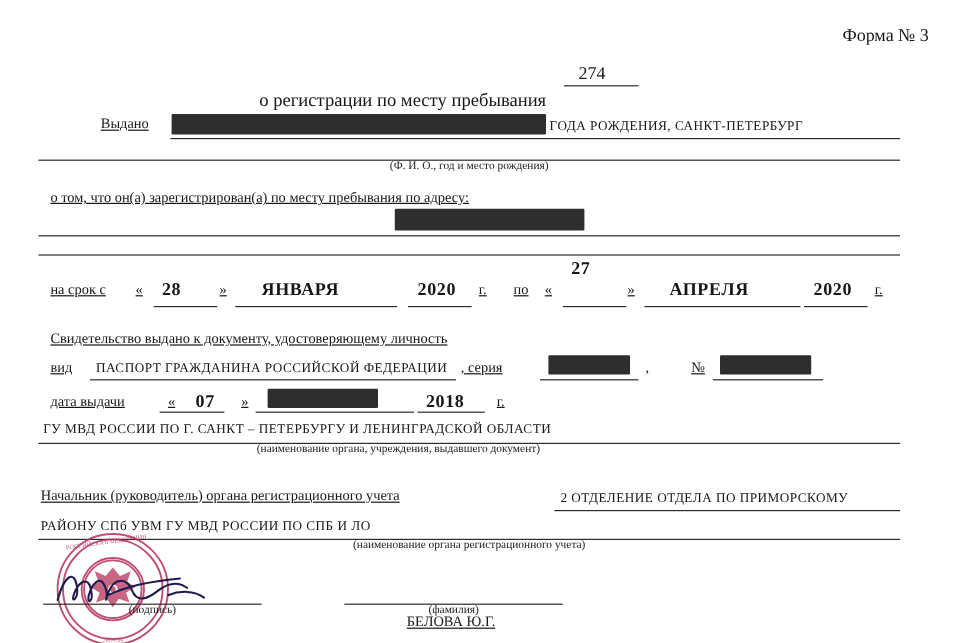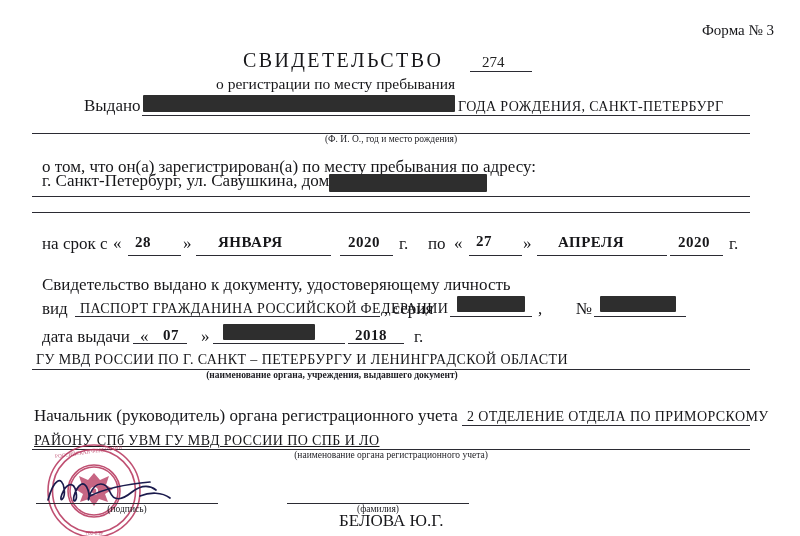--- a/index.html
+++ b/index.html
@@ -49,24 +49,25 @@
   }
   .title-main {
     font-size: 20px;
     letter-spacing: 2.4px;
     font-family: "Liberation Serif", serif;
   }
   .title-sub {
     font-size: 15.5px;
   }
   .body-text {
-    font-size: 17px;
+    font-size: 12px;
+    text-decoration: underline;
   }
   .mono-upper {
-    font-size: 14px;
+    font-size: 11px;
     letter-spacing: 0.4px;
   }
   .handwrite {
     font-size: 15px;
     font-weight: bold;
     letter-spacing: 0.5px;
   }
   .num-274 {
     font-size: 15px;
     color: #222;
@@ -93,52 +94,50 @@
   }
   .signature svg { display: block; }
 </style>
 </head>
 <body>
 
 <div class="page">
 
   <div class="abs form-no" style="right:26px; top:22px;">Форма № 3</div>
 
-  <div class="abs title-main" style="left:243px; top:49px;">СВИДЕТЕЛЬСТВО</div>
   <div class="abs num-274" style="left:482px; top:54px;">274</div>
   <div class="rule" style="left:470px; top:71px; width:62px;"></div>
 
   <div class="abs title-sub" style="left:216px; top:75px;">о регистрации по месту пребывания</div>
 
   <div class="abs body-text" style="left:84px; top:96px;">Выдано</div>
   <div class="redacted" style="left:143px; top:95px; width:312px; height:17px;"></div>
   <div class="abs mono-upper" style="left:458px; top:99px;">ГОДА РОЖДЕНИЯ, САНКТ-ПЕТЕРБУРГ</div>
   <div class="rule" style="left:142px; top:115px; width:608px;"></div>
 
   <div class="rule" style="left:32px; top:133px; width:718px;"></div>
   <div class="caption" style="left:32px; top:134px; width:718px;">(Ф. И. О., год и место рождения)</div>
 
   <div class="abs body-text" style="left:42px; top:157px;">о том, что он(а) зарегистрирован(а) по месту пребывания по адресу:</div>
 
-  <div class="abs body-text" style="left:42px; top:171px;">г. Санкт-Петербург, ул. Савушкина, дом</div>
   <div class="redacted" style="left:329px; top:174px; width:158px; height:18px;"></div>
   <div class="rule" style="left:32px; top:196px; width:718px;"></div>
 
   <div class="rule" style="left:32px; top:212px; width:718px;"></div>
 
   <div class="abs body-text" style="left:42px; top:234px;text-align:right;">на срок с</div>
   <div class="abs body-text" style="left:113px; top:234px;">«</div>
   <div class="abs handwrite" style="left:135px; top:234px;">28</div>
   <div class="abs body-text" style="left:183px; top:234px;">»</div>
   <div class="abs handwrite" style="left:218px; top:234px;">ЯНВАРЯ</div>
   <div class="abs handwrite" style="left:348px; top:234px;">2020</div>
   <div class="abs body-text" style="left:399px; top:234px;">г.</div>
   <div class="abs body-text" style="left:428px; top:234px;">по</div>
   <div class="abs body-text" style="left:454px; top:234px;">«</div>
-  <div class="abs handwrite" style="left:476px; top:233px;">27</div>
+  <div class="abs handwrite" style="left:476px; top:216px;">27</div>
   <div class="abs body-text" style="left:523px; top:234px;">»</div>
   <div class="abs handwrite" style="left:558px; top:234px;">АПРЕЛЯ</div>
   <div class="abs handwrite" style="left:678px; top:234px;">2020</div>
   <div class="abs body-text" style="left:729px; top:234px;">г.</div>
 
   <div class="rule" style="left:128px; top:255px; width:53px;"></div>
   <div class="rule" style="left:196px; top:255px; width:135px;"></div>
   <div class="rule" style="left:340px; top:255px; width:53px;"></div>
   <div class="rule" style="left:469px; top:255px; width:53px;"></div>
   <div class="rule" style="left:537px; top:255px; width:130px;"></div>
@@ -165,27 +164,27 @@
   <div class="redacted" style="left:223px; top:324px; width:92px; height:16px;"></div>
   <div class="abs handwrite" style="left:355px; top:327px;">2018</div>
   <div class="abs body-text" style="left:414px; top:327px;">г.</div>
 
   <div class="rule" style="left:133px; top:343px; width:54px;"></div>
   <div class="rule" style="left:213px; top:343px; width:132px;"></div>
   <div class="rule" style="left:348px; top:343px; width:56px;"></div>
 
   <div class="abs mono-upper" style="left:36px; top:352px;">ГУ  МВД  РОССИИ  ПО  Г. САНКТ – ПЕТЕРБУРГУ  И  ЛЕНИНГРАДСКОЙ ОБЛАСТИ</div>
   <div class="rule" style="left:32px; top:369px; width:718px;"></div>
-  <div class="caption" style="left:32px; top:370px; width:600px;font-weight:bold;">(наименование органа, учреждения, выдавшего документ)</div>
+  <div class="caption" style="left:32px; top:370px; width:600px;">(наименование органа, учреждения, выдавшего документ)</div>
 
   <div class="abs body-text" style="left:34px; top:406px;text-align:center;">Начальник (руководитель) органа регистрационного учета</div>
   <div class="abs mono-upper" style="left:467px; top:409px;">2 ОТДЕЛЕНИЕ ОТДЕЛА  ПО ПРИМОРСКОМУ</div>
   <div class="rule" style="left:462px; top:425px; width:288px;"></div>
 
-  <div class="abs mono-upper" style="left:34px; top:433px;text-decoration:underline;">РАЙОНУ СПб УВМ  ГУ  МВД РОССИИ  ПО СПБ  И  ЛО</div>
+  <div class="abs mono-upper" style="left:34px; top:433px;">РАЙОНУ СПб УВМ  ГУ  МВД РОССИИ  ПО СПБ  И  ЛО</div>
   <div class="rule" style="left:32px; top:449px; width:718px;"></div>
   <div class="caption" style="left:32px; top:450px; width:718px;">(наименование органа регистрационного учета)</div>
 
   <div class="stamp">
     <svg width="136" height="93" viewBox="0 0 136 93" xmlns="http://www.w3.org/2000/svg">
       <g fill="none" stroke="#b5325a" stroke-width="1.6" opacity="0.85">
         <circle cx="64" cy="48" r="46"></circle>
         <circle cx="64" cy="48" r="41.5"></circle>
         <circle cx="64" cy="48" r="26"></circle>
         <circle cx="64" cy="48" r="24"></circle>

